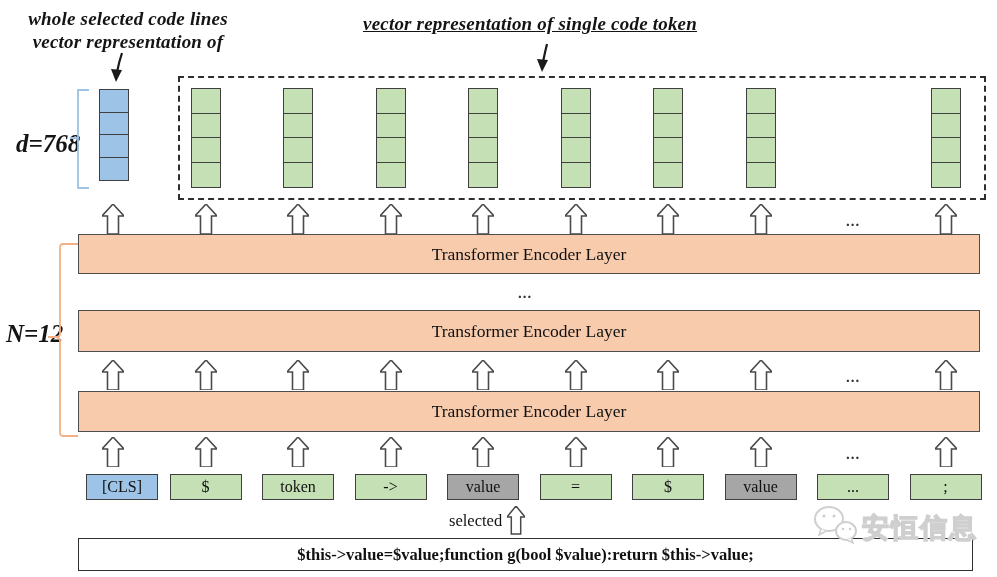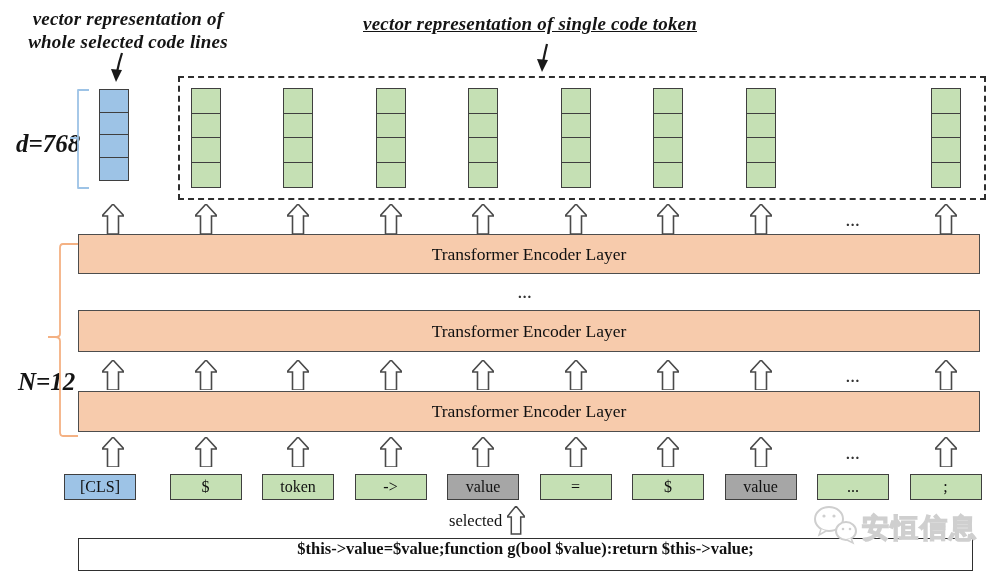--- a/index.html
+++ b/index.html
@@ -31,21 +31,21 @@
   }
   .token{
     box-sizing:border-box;width:72px;height:26px;border:1.7px solid #3f3f3f;
     display:flex;align-items:center;justify-content:center;font-size:16px;color:#111;
   }
   .token.cls{background:#9DC3E6;}
   .token.code{background:#C5E0B4;}
   .token.var{background:#A6A6A6;}
   .code-box{
     box-sizing:border-box;background:#ffffff;border:1.8px solid #2f2f2f;
-    display:flex;justify-content:center;
+    display:flex;align-items:center;justify-content:center;
     font-size:16.5px;font-weight:bold;color:#111;
   }
   .tokenize-row{display:flex;align-items:center;gap:5px;font-size:16.5px;color:#111;}
   .up-arrow{line-height:0;}
   .watermark{
     display:flex;align-items:center;gap:2px;z-index:5;
   }
   .watermark-text{
     font-size:27px;font-weight:bold;letter-spacing:2px;
     color:rgba(255,255,255,0.92);
@@ -53,22 +53,22 @@
     text-shadow:0 0 1px #e2e2e2;
     line-height:40px;
   }
 </style>
 </head>
 <body>
 
 <div class="stage">
 
   <div class="abs title" style="left:10px;top:7px;width:236px;">
+    <div>whole selected code lines</div>
     <div>vector representation of</div>
-    <div>whole selected code lines</div>
   </div>
   <span class="abs" style="left:106px;top:52px;">
     <svg width="24" height="31" viewBox="0 0 24 31">
       <path d="M16,1 Q13,10 11,20" fill="none" stroke="#1a1a1a" stroke-width="2.2"></path>
       <polygon points="5,17 10,30 16,18" fill="#1a1a1a"></polygon>
     </svg>
   </span>
 
   <div class="abs title" style="left:355px;top:12px;width:350px;text-decoration:underline;">vector representation of single code token</div>
   <span class="abs" style="left:532px;top:43px;">
@@ -87,21 +87,21 @@
 
   <div class="abs cellcol" style="left:99px;top:89px;" id="blue-col">
       <div class="cell blue"></div>
       <div class="cell blue"></div>
       <div class="cell blue"></div>
       <div class="cell blue"></div>
     </div>
 
   <div class="abs dashed-box" style="left:178px;top:76px;width:808px;height:124px;"></div>
 
-  <div class="abs side-label" style="left:18px;top:320px;margin-top:48px;">N=12</div>
+  <div class="abs side-label" style="left:6px;top:320px;">N=12</div>
   <span class="abs" style="left:46px;top:242px;">
     <svg width="34" height="196" viewBox="0 0 34 196">
       <path d="M32,2 H17 Q14,2 14,6 V92 Q14,95 9,95 H2 M9,95 Q14,95 14,99 V190 Q14,194 17,194 H32" fill="none" stroke="#F4B183" stroke-width="1.8" stroke-linejoin="round"></path>
     </svg>
   </span>
 
   <div class="abs enc-bar" style="left:78px;top:234px;width:902px;height:40px;">
     <span>Transformer Encoder Layer</span>
   </div>
   <div class="abs row-dots" style="left:505px;top:285px;width:40px;">...</div>
@@ -270,21 +270,21 @@
     <span class="abs up-arrow" style="left: 657px; top: 437px;"><svg width="22" height="30" viewBox="0 0 22 30">
         <polygon points="11,0 22,12 16.5,12 16.5,30 5.5,30 5.5,12 0,12" fill="#ffffff" stroke="#4a4a4a" stroke-width="1.6"></polygon>
       </svg></span>
     <span class="abs up-arrow" style="left: 749.5px; top: 437px;"><svg width="22" height="30" viewBox="0 0 22 30">
         <polygon points="11,0 22,12 16.5,12 16.5,30 5.5,30 5.5,12 0,12" fill="#ffffff" stroke="#4a4a4a" stroke-width="1.6"></polygon>
       </svg></span>
     <div class="abs row-dots" style="left: 833px; top: 446px; width: 40px;">...</div>
     <span class="abs up-arrow" style="left: 934.5px; top: 437px;"><svg width="22" height="30" viewBox="0 0 22 30">
         <polygon points="11,0 22,12 16.5,12 16.5,30 5.5,30 5.5,12 0,12" fill="#ffffff" stroke="#4a4a4a" stroke-width="1.6"></polygon>
       </svg></span>
-    <div class="abs token cls" style="left: 64px; top: 474px;">
+    <div class="abs token cls" style="left: 86px; top: 474px;">
       <span>[CLS]</span>
     </div>
     <div class="abs token code" style="left: 169.5px; top: 474px;">
       <span>$</span>
     </div>
     <div class="abs token code" style="left: 262px; top: 474px;">
       <span>token</span>
     </div>
     <div class="abs token code" style="left: 354.5px; top: 474px;">
       <span>-&gt;</span>

